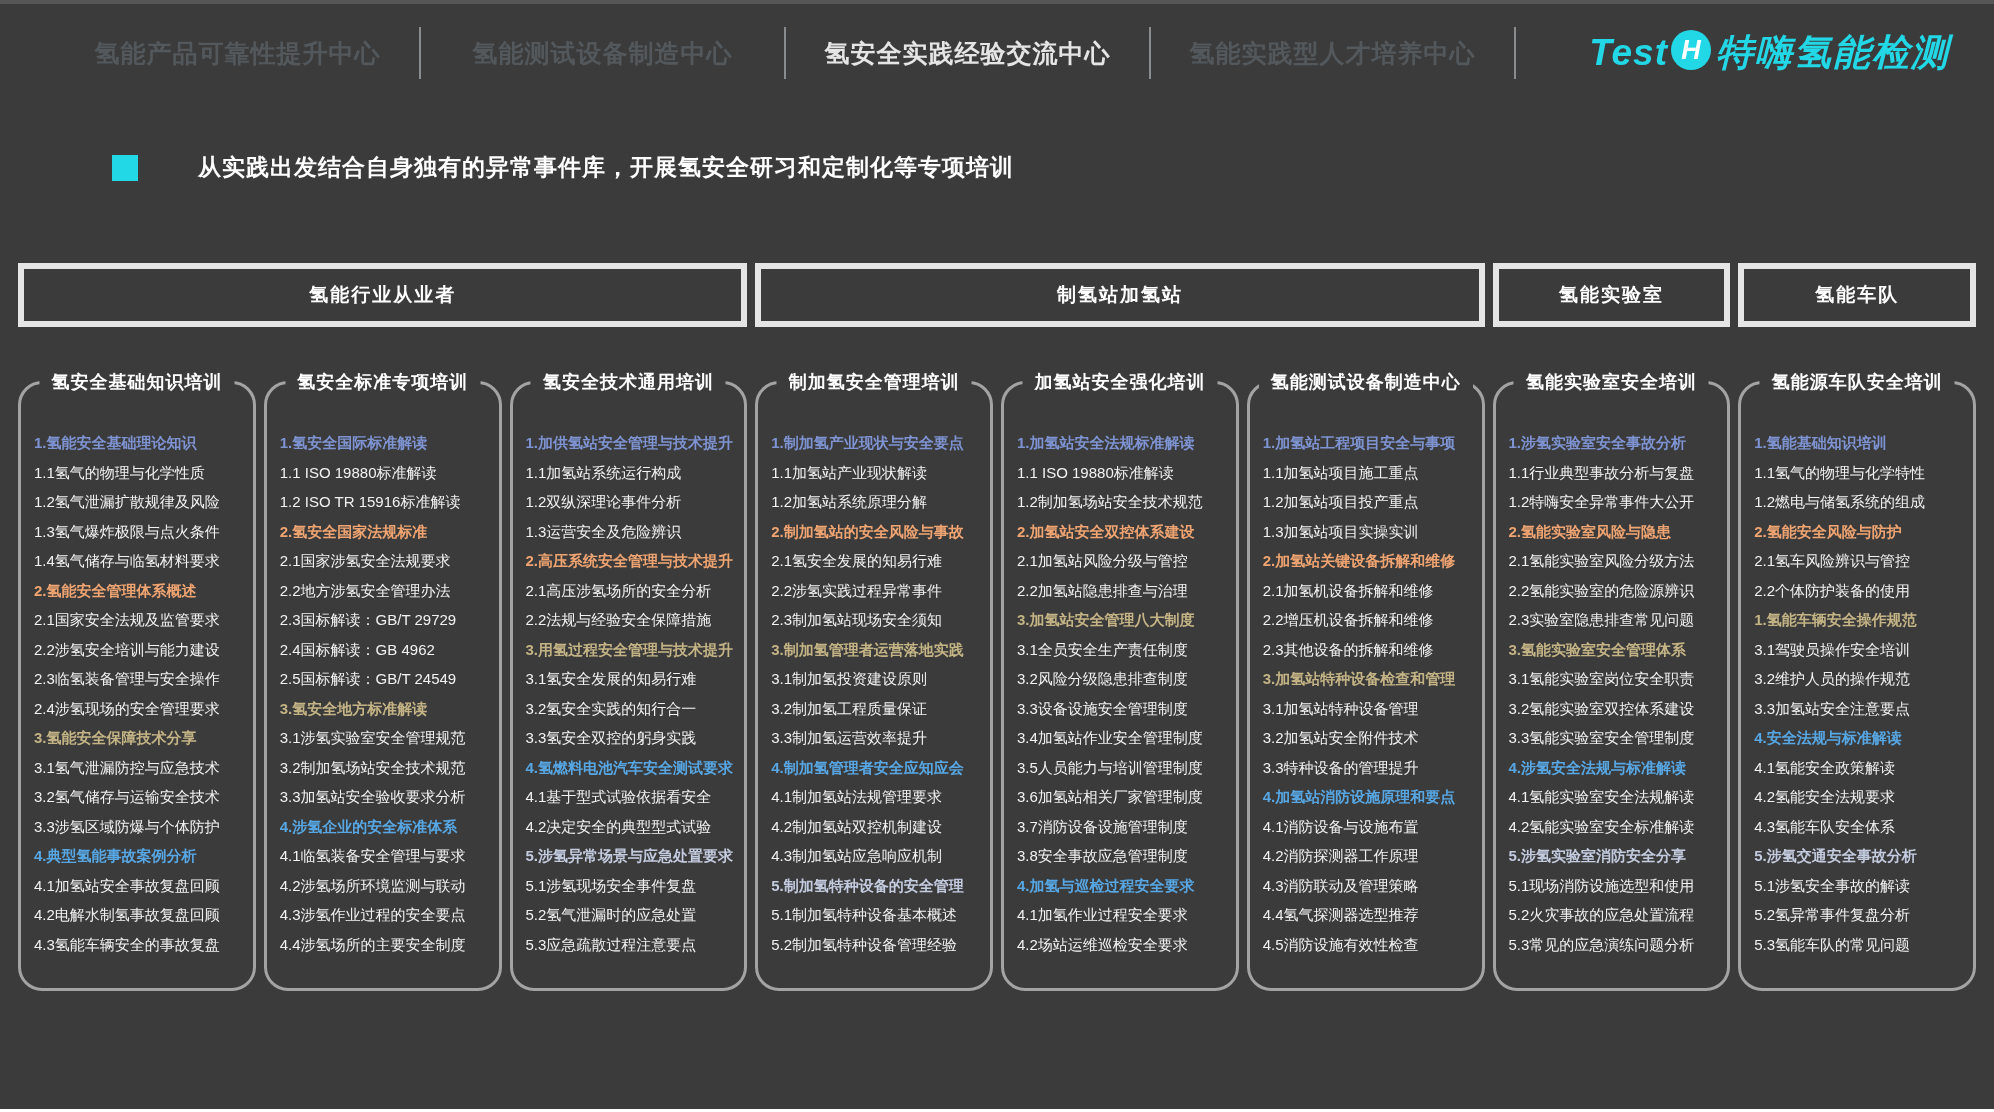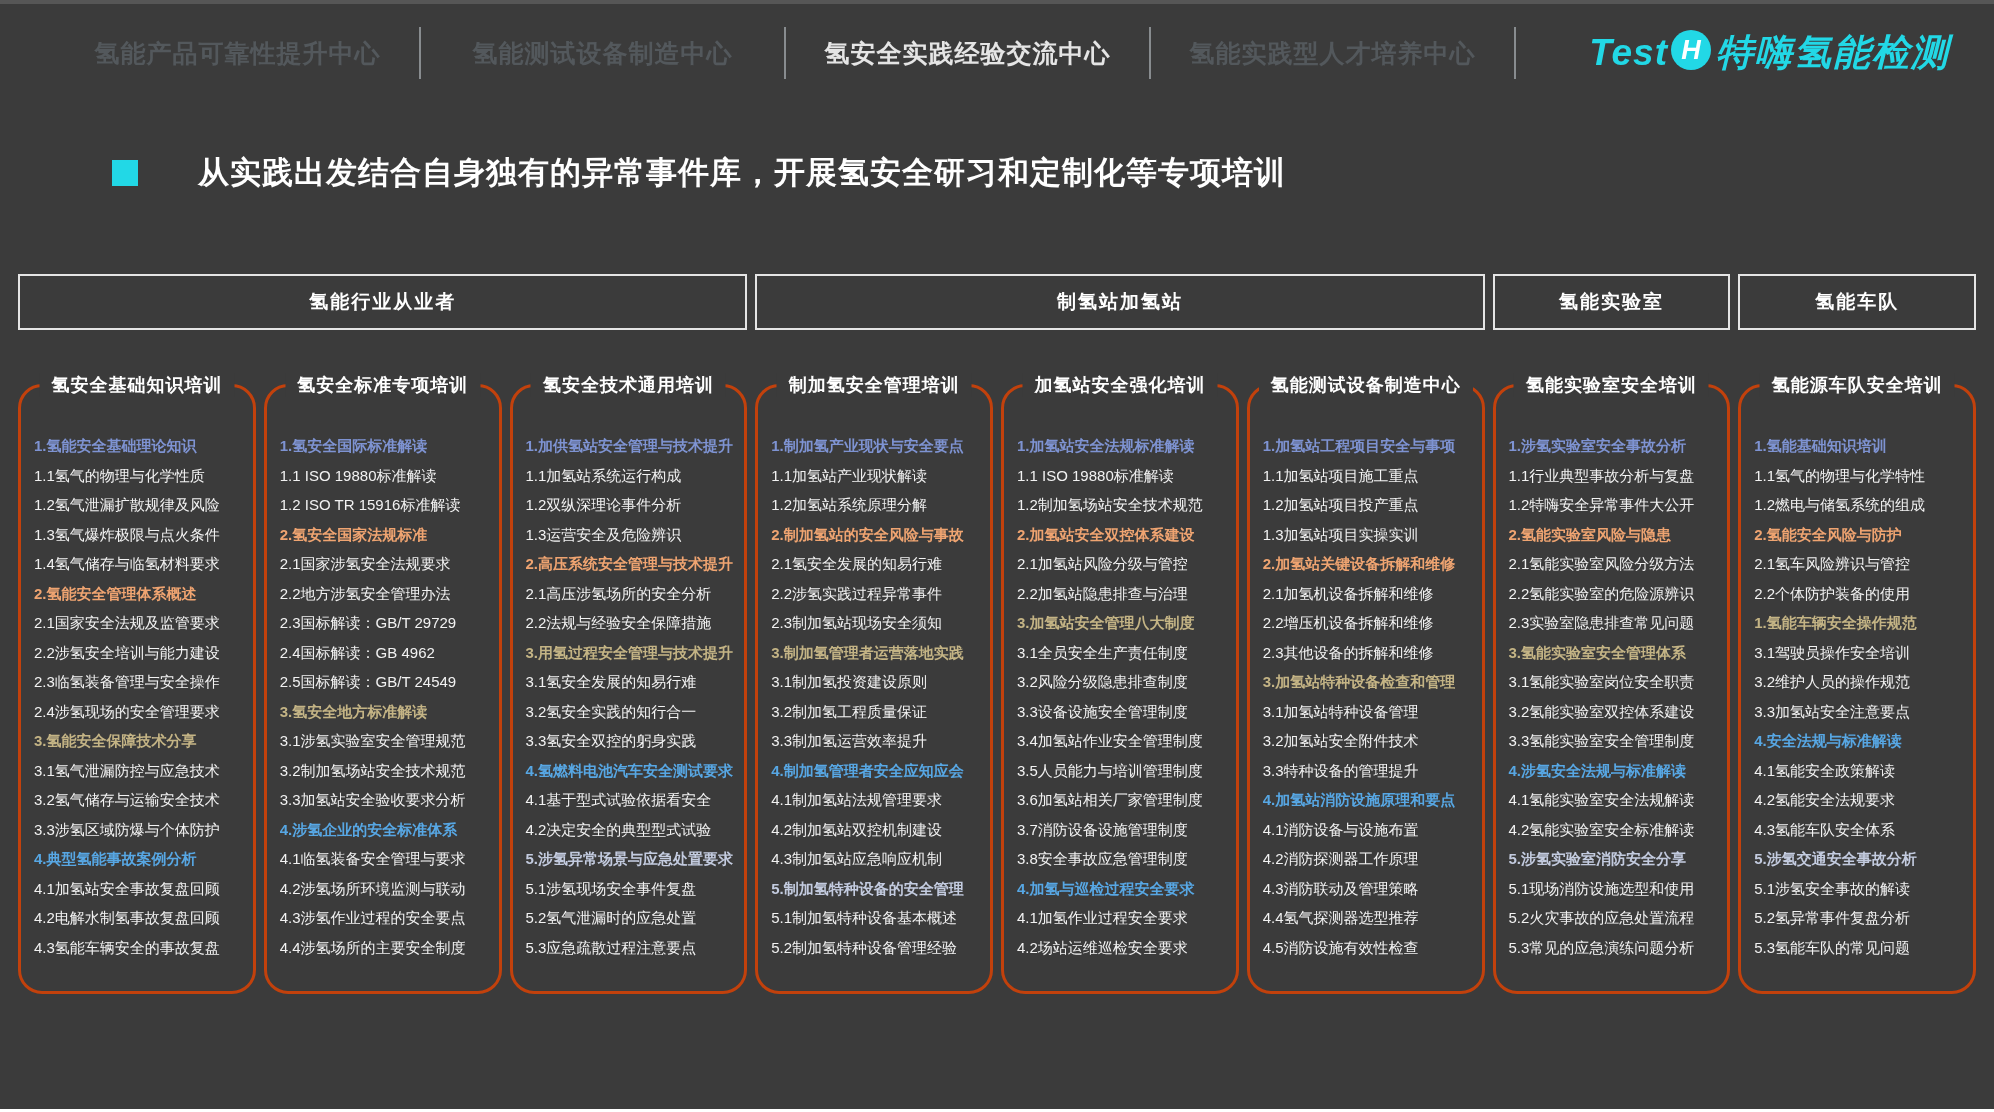--- a/index.html
+++ b/index.html
@@ -18,31 +18,31 @@
   .sep{width:2px;height:52px;background:#888c8f;margin:0 6px;flex:0 0 auto;}
   .logo{flex:0 0 auto;display:flex;align-items:center;margin-left:28px;min-width:400px;justify-content:flex-end;}
   .logo-test{color:#22d8e6;font-size:37px;font-weight:bold;font-style:italic;letter-spacing:1px;}
   .logo-circle{width:40px;height:40px;border-radius:50%;background:#22d8e6;color:#ffffff;display:flex;align-items:center;justify-content:center;font-size:27px;font-weight:bold;font-style:italic;margin:0 5px 6px 3px;flex:0 0 auto;}
   .logo-cn{color:#22d8e6;font-size:37px;font-weight:bold;font-style:italic;letter-spacing:2px;white-space:nowrap;}
 
   
   .header{display:flex;align-items:center;margin:46px 0 0 112px;}
   .bullet{width:26px;height:26px;background:#22d8e6;margin-right:24px;flex:0 0 auto;}
   .page-title{color:#22d8e6;font-size:45px;font-weight:bold;letter-spacing:3px;white-space:nowrap;}
-  .subtitle{color:#ffffff;font-size:31px;font-weight:bold;margin-left:36px;letter-spacing:1px;white-space:nowrap;}
+  .subtitle{color:#ffffff;font-size:23px;font-weight:bold;margin-left:36px;letter-spacing:1px;white-space:nowrap;}
 
   
   .grid{display:grid;grid-template-columns:repeat(8,1fr);gap:8px;margin:0 18px;}
   .cats{margin-top:80px;}
-  .cat{border:2px solid #e5e5e5;height:52px;display:flex;align-items:center;justify-content:center;
+  .cat{border:6px solid #e5e5e5;height:52px;display:flex;align-items:center;justify-content:center;
        color:#ffffff;font-weight:bold;font-size:19px;letter-spacing:2px;white-space:nowrap;}
   .cat.span3{grid-column:span 3;}
 
   .cols{margin-top:54px;}
-  .card{position:relative;border:3px solid #c2410c;border-radius:24px;height:604px;}
+  .card{position:relative;border:3px solid #a3a3a3;border-radius:24px;height:604px;}
   .card-title{position:absolute;top:-14px;left:50%;transform:translateX(-50%);
       background:#3b3b3b;padding:0 12px;color:#ffffff;font-size:18px;font-weight:bold;
       white-space:nowrap;letter-spacing:1px;}
   .card-body{padding:44px 4px 0 13px;}
   .line{font-size:15px;line-height:29.5px;color:#f2f2f2;white-space:nowrap;}
   .line.s1{color:#7e93d2;font-weight:bold;}
   .line.s2{color:#efa471;font-weight:bold;}
   .line.s3{color:#c4b485;font-weight:bold;}
   .line.s4{color:#57a7e4;font-weight:bold;}
   .line.s5{color:#c3cbdf;font-weight:bold;}

